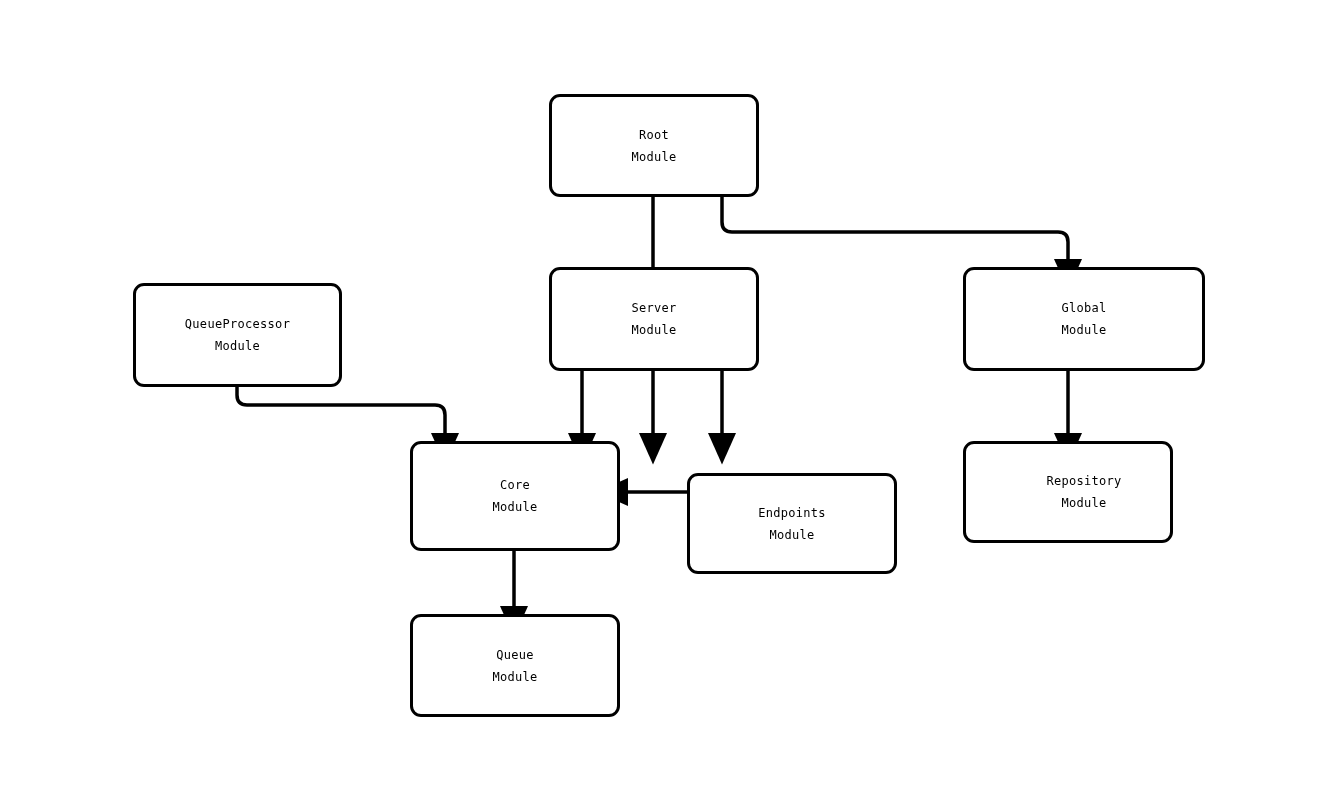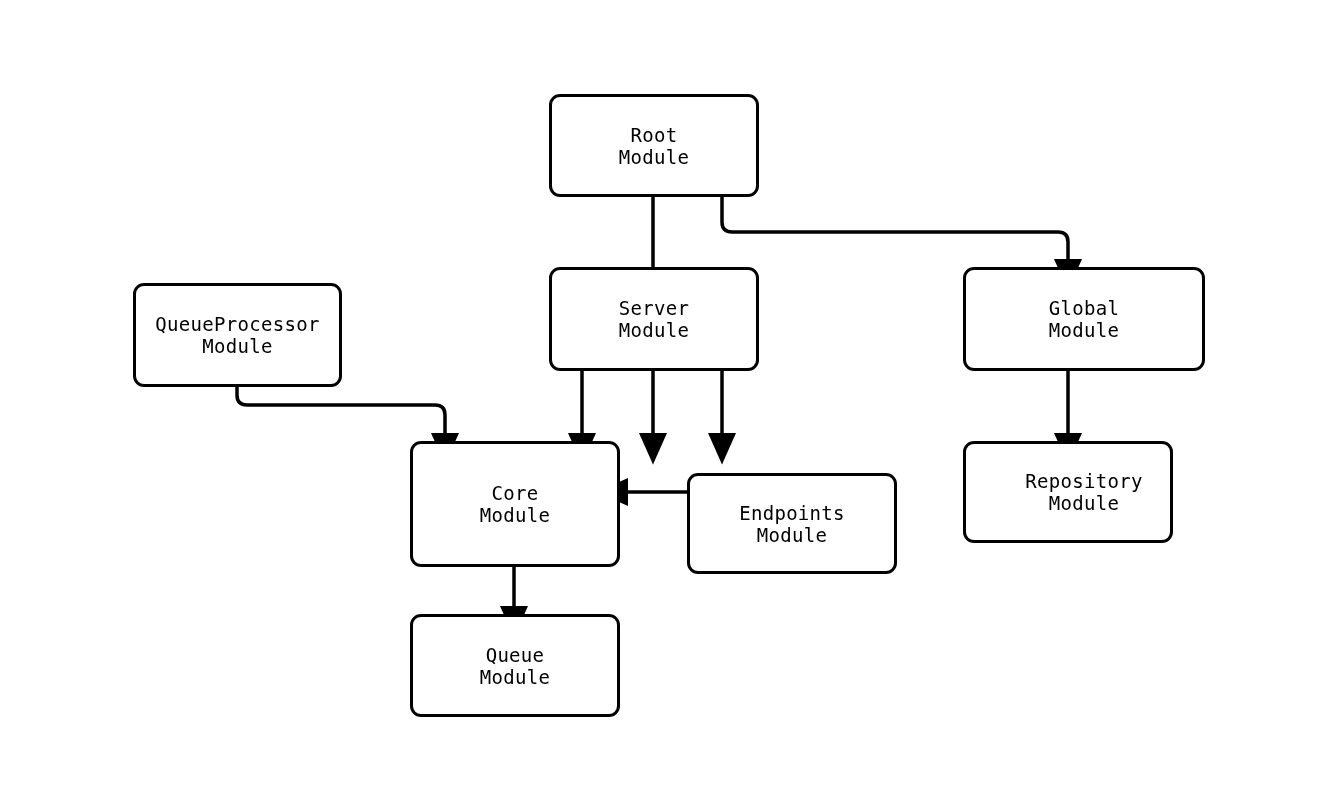--- a/index.html
+++ b/index.html
@@ -39,21 +39,21 @@
     background: #ffffff;
     border: 3.5px solid #000000;
     border-radius: 11px;
     display: flex;
     align-items: center;
     justify-content: center;
     text-align: center;
   }
   .node-label {
     font-family: "DejaVu Sans Mono", "Liberation Mono", monospace;
-    font-size: 19px;
+    font-size: 12px;
     line-height: 22px;
     color: #000000;
     letter-spacing: 0.3px;
     white-space: pre;
     font-weight: 500;
   }
 </style>
 </head>
 <body>
 
@@ -109,21 +109,21 @@
 Module</span>
     </div>
     <div class="node" style="left: 549px; top: 267px; width: 210px; height: 104px;">
       <span class="node-label">Server
 Module</span>
     </div>
     <div class="node" style="left: 963px; top: 267px; width: 242px; height: 104px;">
       <span class="node-label">Global
 Module</span>
     </div>
-    <div class="node" style="left: 410px; top: 441px; width: 210px; height: 126px;">
+    <div class="node" style="left: 410px; top: 441px; width: 210px; height: 110px;">
       <span class="node-label">Core
 Module</span>
     </div>
     <div class="node" style="left: 687px; top: 441px; width: 210px; height: 101px; margin-top: 32px;">
       <span class="node-label">Endpoints
 Module</span>
     </div>
     <div class="node" style="left: 963px; top: 441px; width: 210px; height: 102px; padding-left: 32px;">
       <span class="node-label">Repository
 Module</span>

